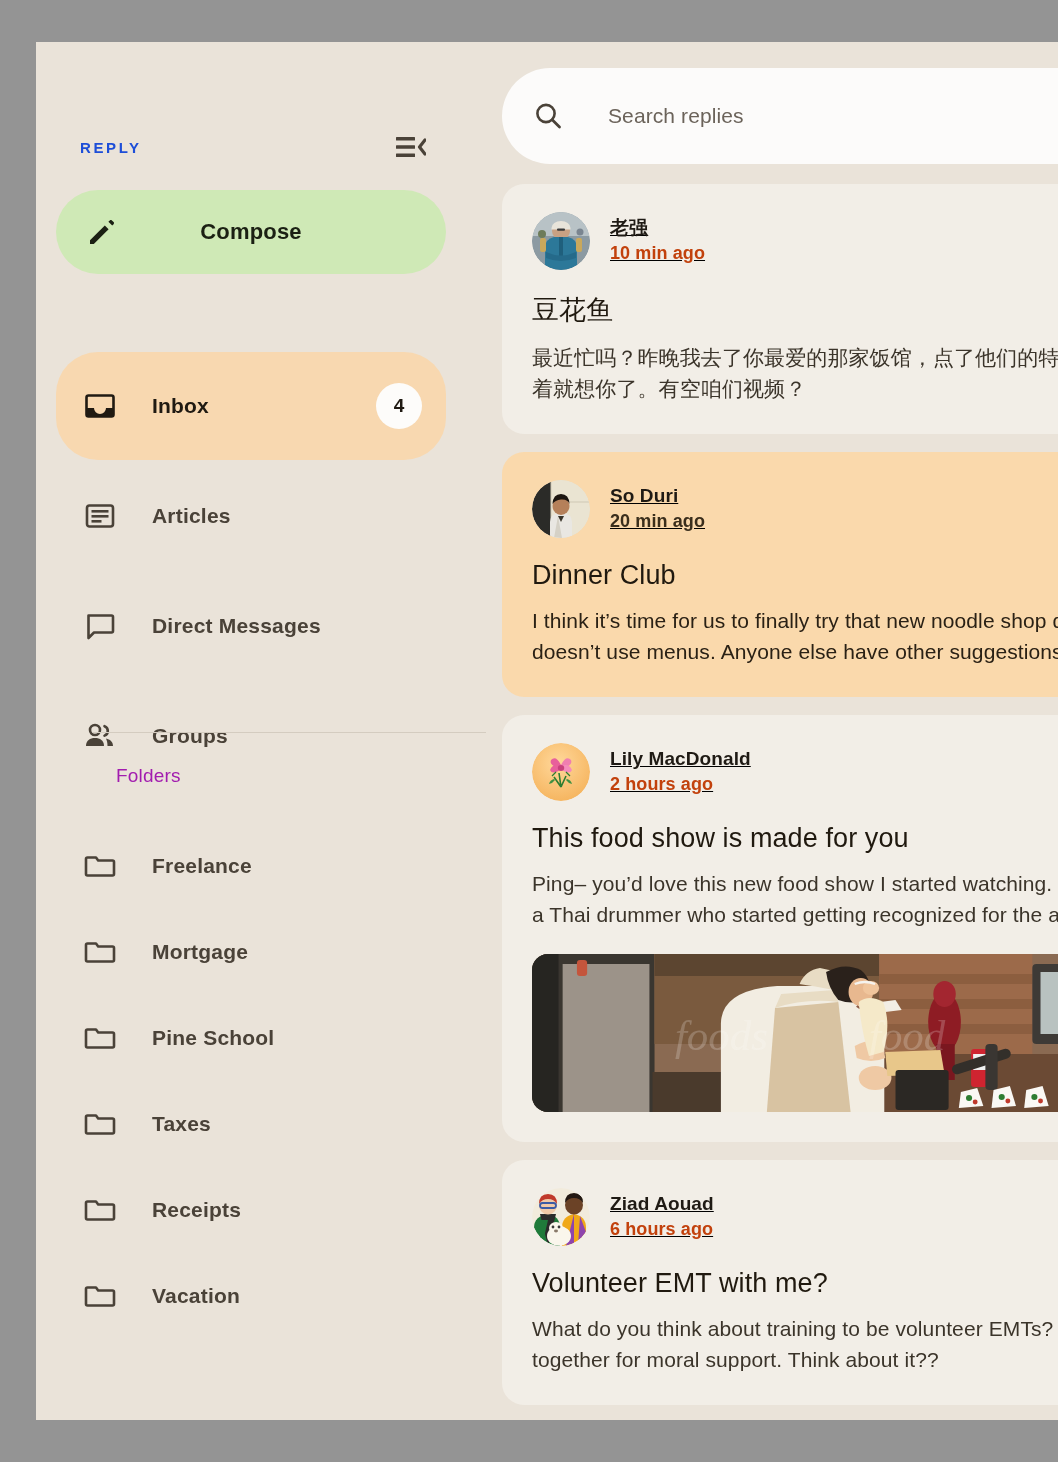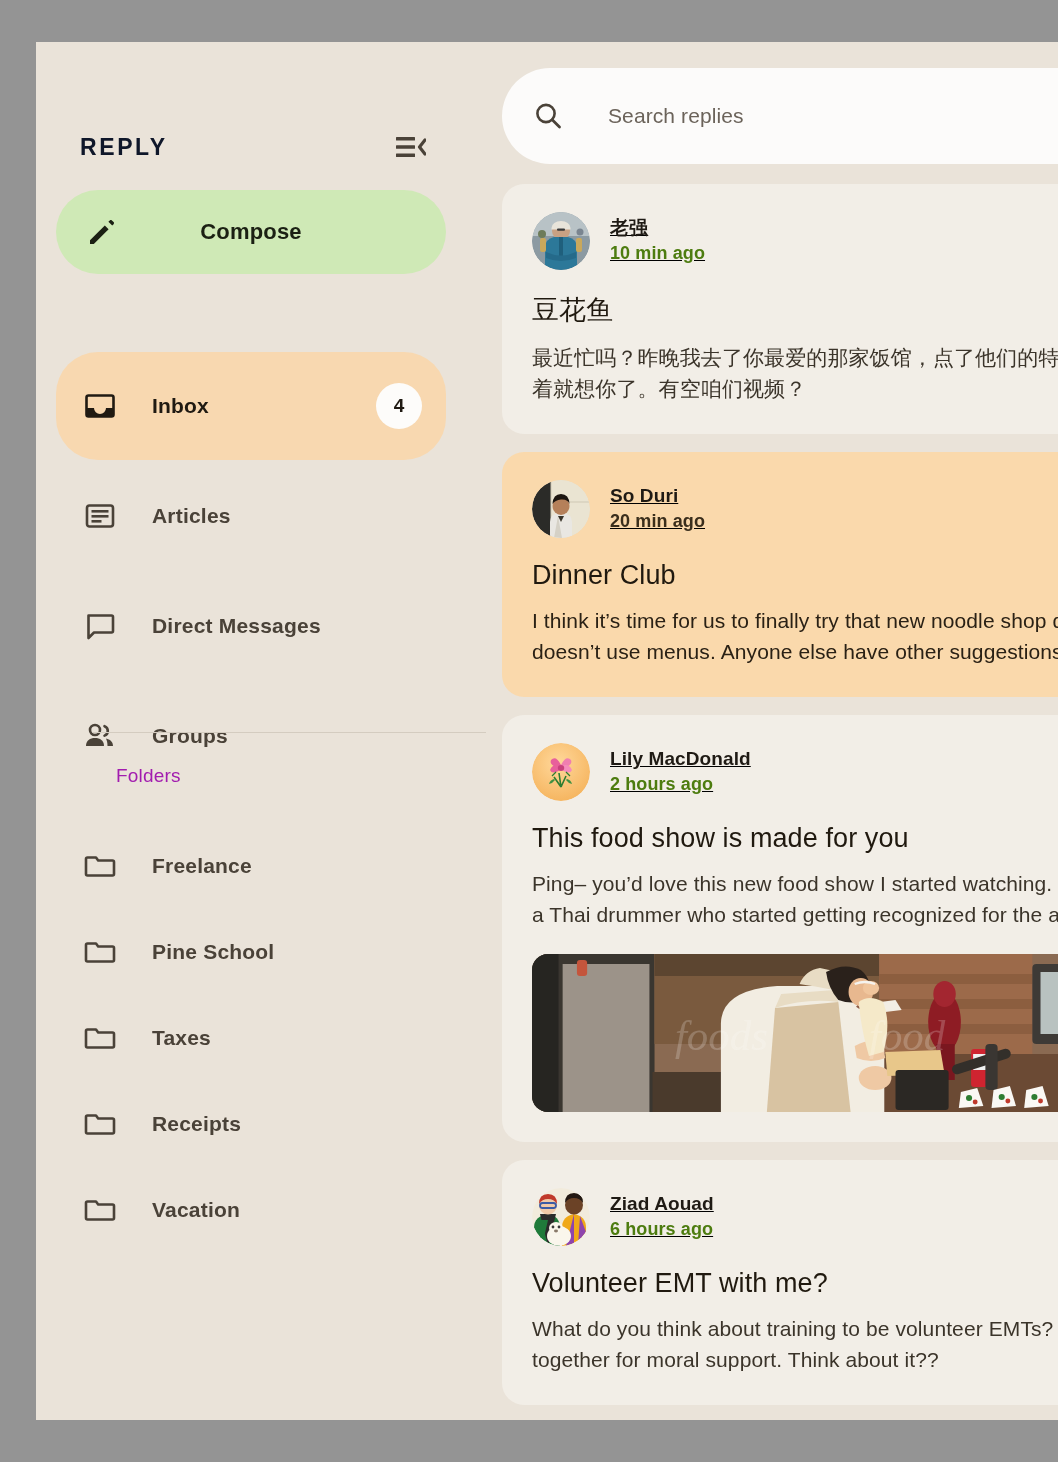--- a/index.html
+++ b/index.html
@@ -35,24 +35,24 @@
     position: absolute;
     left: 44px;
     top: 88px;
     width: 346px;
     height: 34px;
     display: flex;
     align-items: center;
     justify-content: space-between;
   }
   .brand-text {
-    font-size: 23px;
+    font-size: 15px;
     font-weight: 700;
     letter-spacing: 2.6px;
-    color: #0f172a;
+    color: #1d4ed8;
   }
   .menu-icon { width: 30px; height: 24px; display: block; cursor: pointer; }
 
   .compose-btn {
     position: absolute;
     left: 20px;
     top: 148px;
     width: 390px;
     height: 84px;
     background: #CFE9B6;
@@ -203,21 +203,21 @@
   .email-sender {
     font-size: 19px;
     font-weight: 700;
     color: #1F1A14;
     letter-spacing: 0.1px;
     line-height: 1.3;
   }
   .email-time {
     font-size: 18px;
     font-weight: 700;
-    color: #4d7c0f;
+    color: #c2410c;
     letter-spacing: 0.1px;
     line-height: 1.4;
   }
   .email-card.selected .email-time { color: #3A2E1C; }
 
   .email-subject {
     margin-top: 22px;
     font-size: 27px;
     font-weight: 400;
     color: #20190F;
@@ -329,20 +329,28 @@
 
       <div class="folder-item">
         <span class="nav-icon">
           <svg viewBox="0 0 32 32" xmlns="http://www.w3.org/2000/svg">
             <path d="M3.5 7.5 h8.5 l2.2 3 h14.3 a1.5 1.5 0 0 1 1.5 1.5 v12 a1.5 1.5 0 0 1 -1.5 1.5 h-25 a1.5 1.5 0 0 1 -1.5 -1.5 v-15 a1.5 1.5 0 0 1 1.5 -1.5 z" fill="none" stroke="#4A4238" stroke-width="2.6" stroke-linejoin="round"></path>
           </svg>
         </span>
         <span class="folder-label">Freelance</span>
       </div>
 
+      <div class="folder-item">
+        <span class="nav-icon">
+          <svg viewBox="0 0 32 32" xmlns="http://www.w3.org/2000/svg">
+            <path d="M3.5 7.5 h8.5 l2.2 3 h14.3 a1.5 1.5 0 0 1 1.5 1.5 v12 a1.5 1.5 0 0 1 -1.5 1.5 h-25 a1.5 1.5 0 0 1 -1.5 -1.5 v-15 a1.5 1.5 0 0 1 1.5 -1.5 z" fill="none" stroke="#4A4238" stroke-width="2.6" stroke-linejoin="round"></path>
+          </svg>
+        </span>
+        <span class="folder-label">Mortgage</span>
+      </div>
 
       <div class="folder-item">
         <span class="nav-icon">
           <svg viewBox="0 0 32 32" xmlns="http://www.w3.org/2000/svg">
             <path d="M3.5 7.5 h8.5 l2.2 3 h14.3 a1.5 1.5 0 0 1 1.5 1.5 v12 a1.5 1.5 0 0 1 -1.5 1.5 h-25 a1.5 1.5 0 0 1 -1.5 -1.5 v-15 a1.5 1.5 0 0 1 1.5 -1.5 z" fill="none" stroke="#4A4238" stroke-width="2.6" stroke-linejoin="round"></path>
           </svg>
         </span>
         <span class="folder-label">Pine School</span>
       </div>
 

